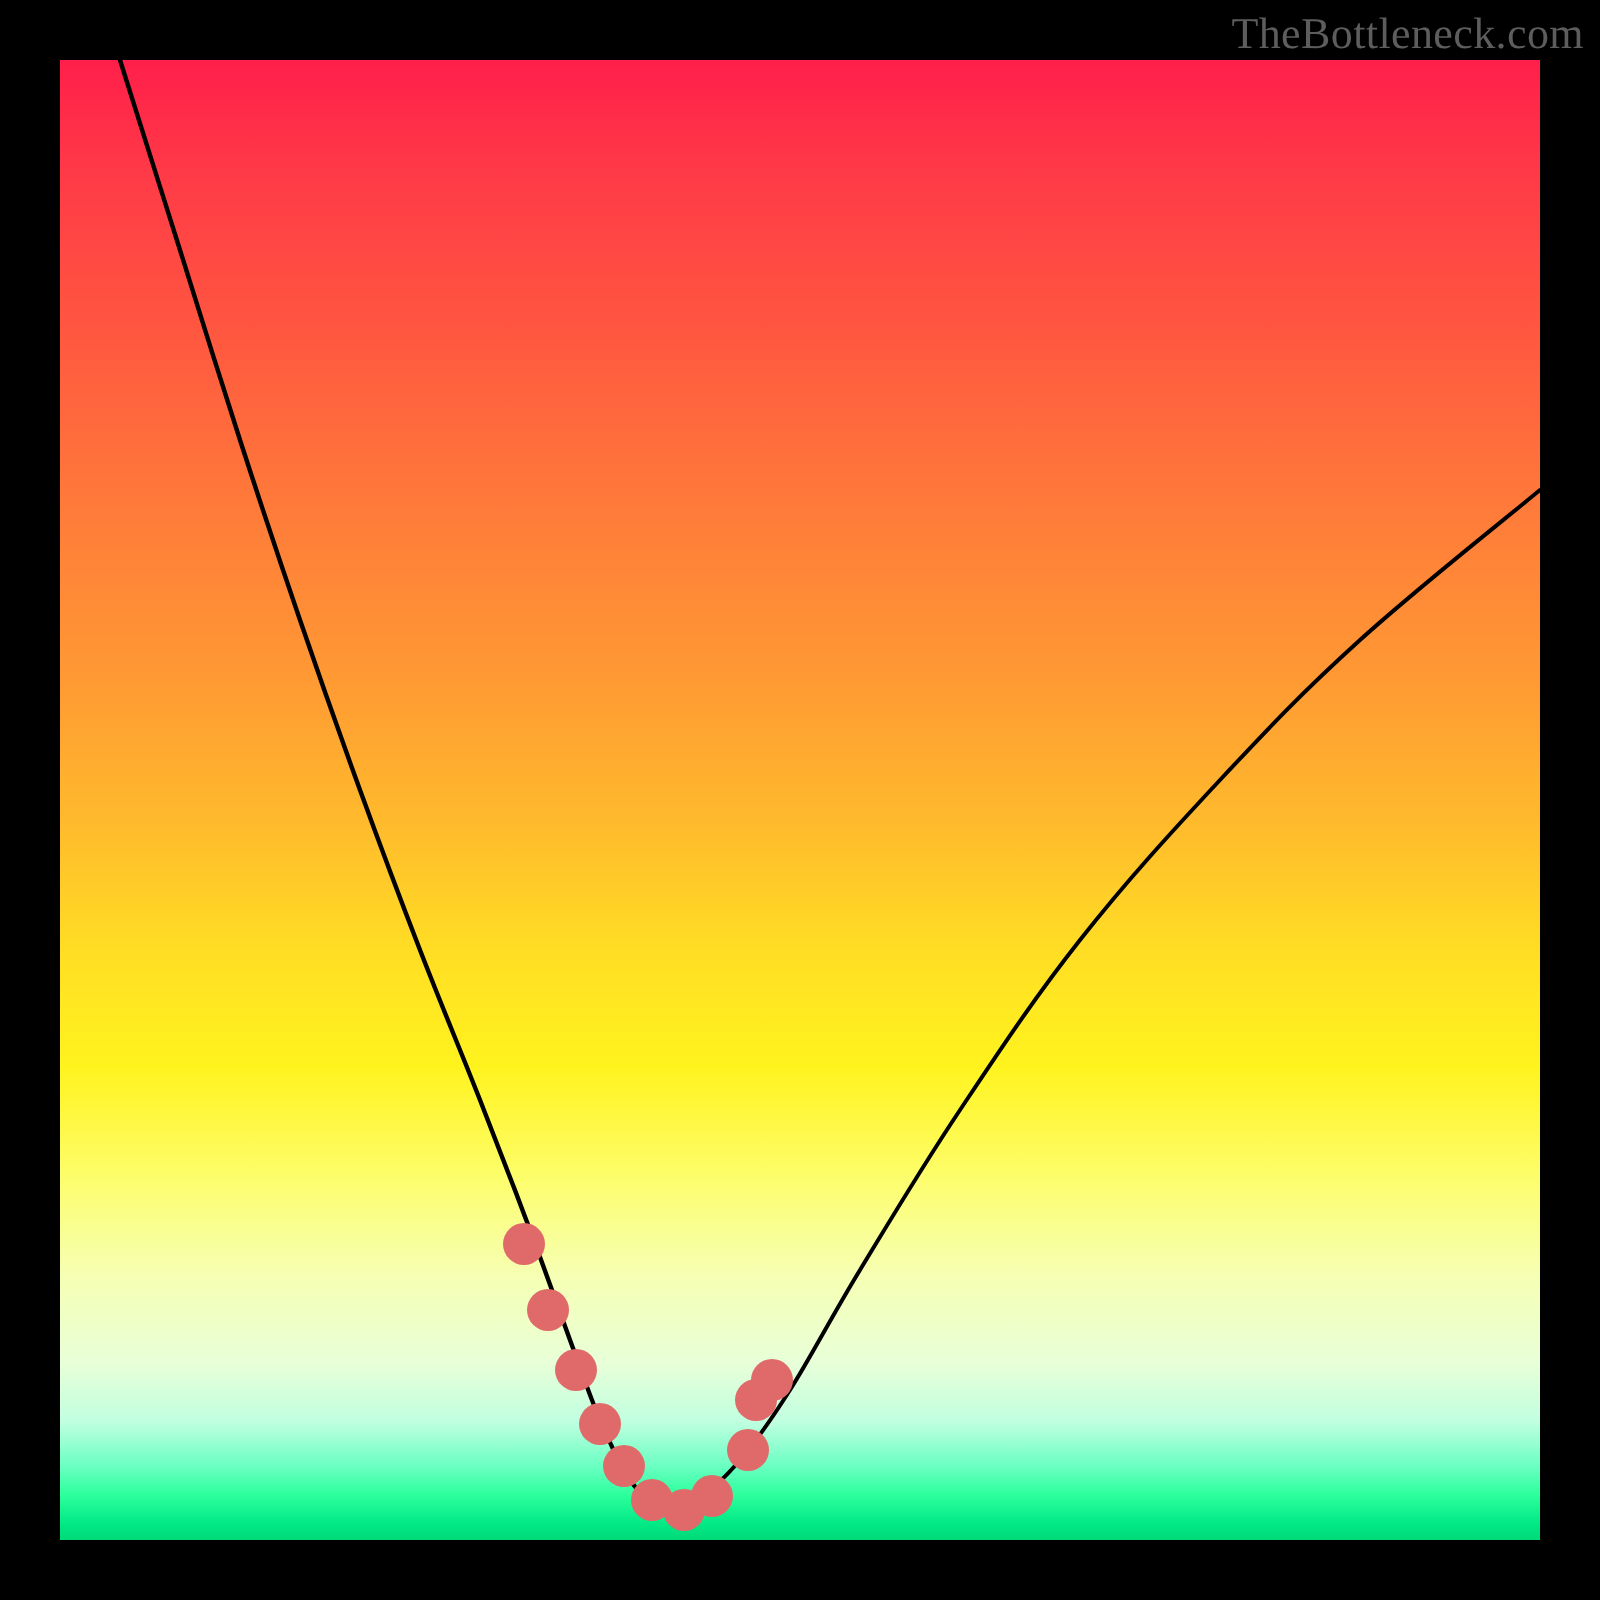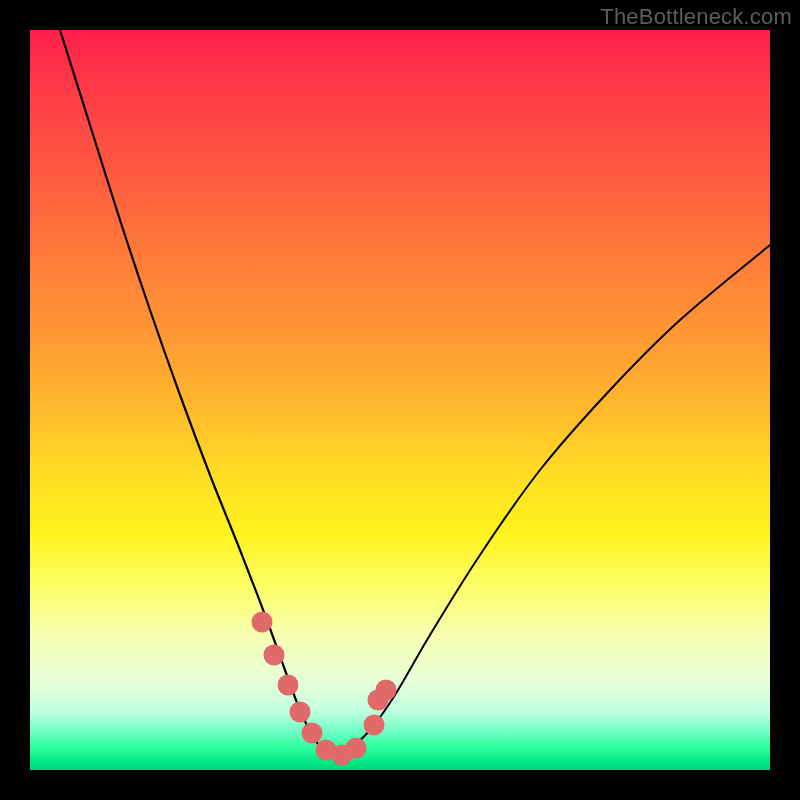--- a/index.html
+++ b/index.html
@@ -11,20 +11,21 @@
     overflow: hidden;
     font-family: Arial, Helvetica, sans-serif;
   }
   .frame {
     position: absolute;
     left: 0;
     top: 0;
     width: 800px;
     height: 684px;
     background: #000;
+    font-family: Liberation Serif, serif;
   }
   .plot-area {
     position: absolute;
     left: 30px;
     top: 30px;
     width: 740px;
     height: 740px;
     background: linear-gradient(
       to bottom,
       #ff1f4a 0%,

